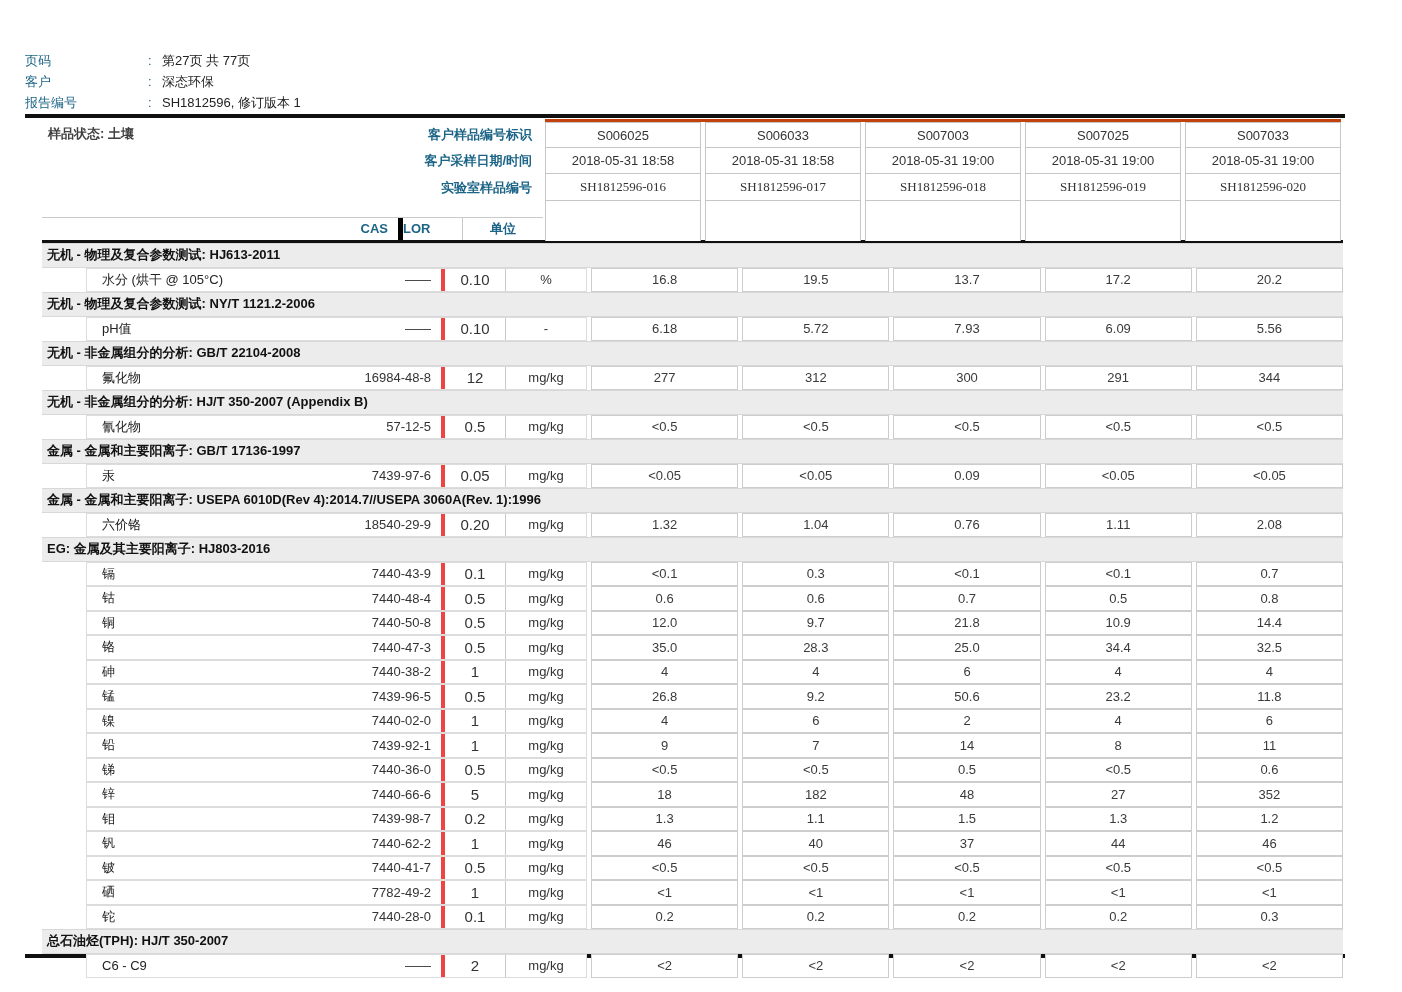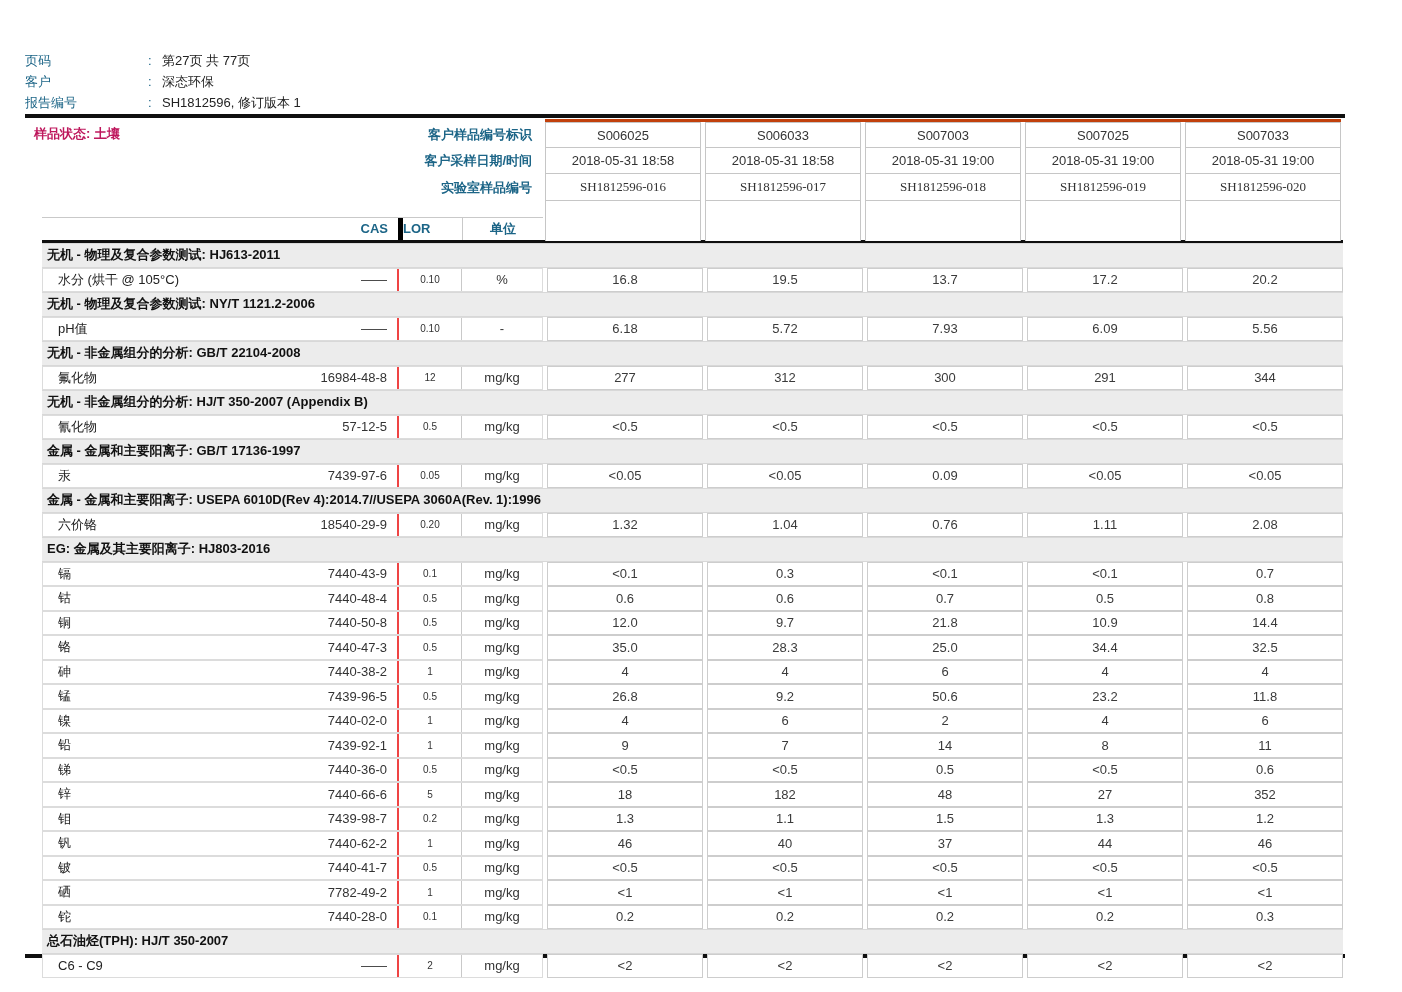--- a/index.html
+++ b/index.html
@@ -12,21 +12,21 @@
   .hf-row{display:flex;height:21px;line-height:21px;}
   .hf-label{width:123px;color:#1c6587;font-weight:400;}
   .hf-colon{width:14px;color:#1c6587;}
   .hf-value{color:#222;}
   .logo{position:absolute;left:1252px;top:12px;width:96px;height:102px;}
   .rule{position:absolute;background:#101010;}
   .rule-top{left:25px;top:114px;width:1320px;height:4px;}
   .rule-mid{left:42px;top:240px;width:1301px;height:3px;}
   .rule-bot{left:25px;top:954px;width:1320px;height:4px;}
   
-  .state-line{position:absolute;left:34px;top:125px;font-size:13px;font-weight:bold;color:#be185d;}
+  .state-line{position:absolute;left:48px;top:125px;font-size:13px;font-weight:bold;color:#404040;}
   .hdr-labels{position:absolute;left:200px;top:122px;width:332px;text-align:right;
               color:#1c6587;font-size:13px;font-weight:600;}
   .hl{display:block;}
   .hl1{height:26px;line-height:26px;}
   .hl2{height:26px;line-height:26px;}
   .hl3{height:27px;line-height:27px;}
   .hl4{height:24px;line-height:24px;}
   .sample-block{position:absolute;left:545px;top:119px;display:flex;gap:4px;height:119px;
                 border-top:3px solid #c2410c;justify-content:center;}
   .sample-col{width:156px;display:flex;flex-direction:column;}
@@ -42,26 +42,26 @@
   .cs-cas{flex:0 0 356px;text-align:right;padding-right:10px;box-sizing:border-box;line-height:22px;}
   .cs-lor{flex:0 0 64px;text-align:left;line-height:22px;border-left:5px solid #000000;box-sizing:border-box;}
   .cs-unit{flex:0 0 81px;text-align:center;line-height:22px;border-left:1px solid #c9c9c9;box-sizing:border-box;}
   
   .t-body{position:absolute;left:42px;top:243px;width:1301px;}
   .t-sec{width:1301px;height:24.5px;box-sizing:border-box;background:#ececec;
          border-top:1px solid #d8d8d8;border-bottom:1px solid #d8d8d8;
          display:flex;align-items:center;padding-left:5px;
          font-size:13px;font-weight:bold;color:#111;}
   .t-row{display:flex;height:24.5px;}
-  .lg{display:flex;width:501px;background:#fff;border:1px solid #dcdcdc;box-sizing:border-box;}
+  .lg{display:flex;width:501px;background:#fff;border:1px solid #dcdcdc;box-sizing:border-box;margin-left:44px;}
   .c-name{flex:0 0 354px;display:flex;justify-content:space-between;align-items:center;
           padding:0 10px 0 15px;box-sizing:border-box;font-size:13px;color:#222;}
   .a-cas{color:#333;}
   .c-lor{flex:0 0 64px;display:flex;align-items:center;justify-content:center;
-         border-left:2px solid #ef4444;box-sizing:border-box;font-size:10px;}
+         border-left:4px solid #ef4444;box-sizing:border-box;font-size:15px;}
   .c-unit{flex:0 0 81px;display:flex;align-items:center;justify-content:center;
           border-left:1px solid #c9c9c9;box-sizing:border-box;font-size:13px;}
   .c-val{width:156px;margin-left:4px;background:#fff;border:1px solid #cdcdcd;box-sizing:border-box;
          display:flex;align-items:center;justify-content:center;font-size:13px;color:#3a3a3a;}
 </style>
 </head>
 <body>
 
 <div class="page">
 

